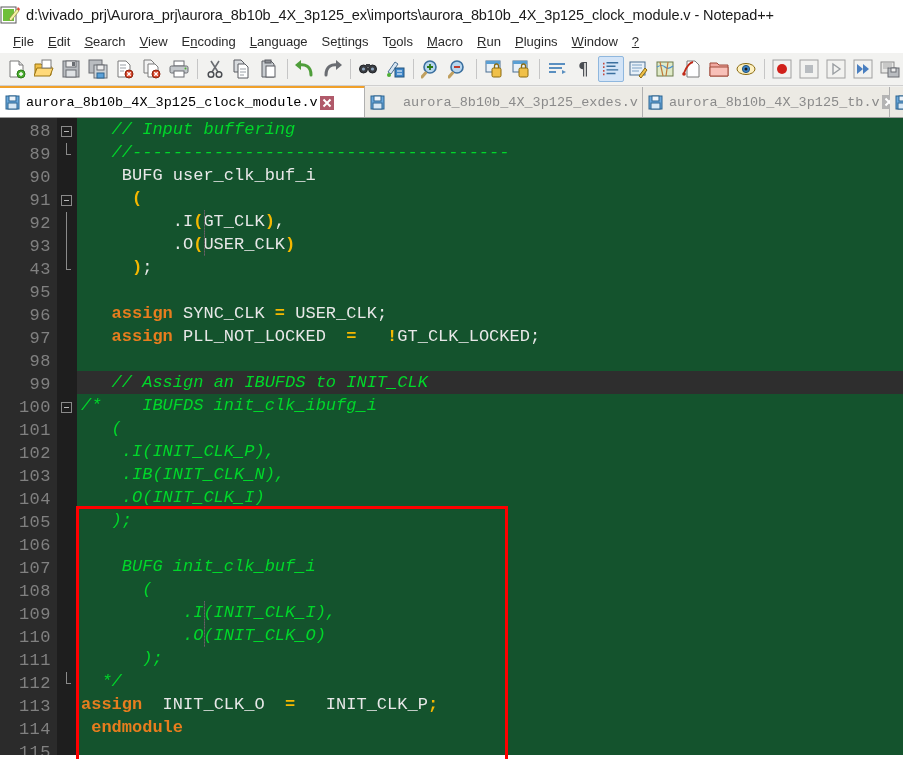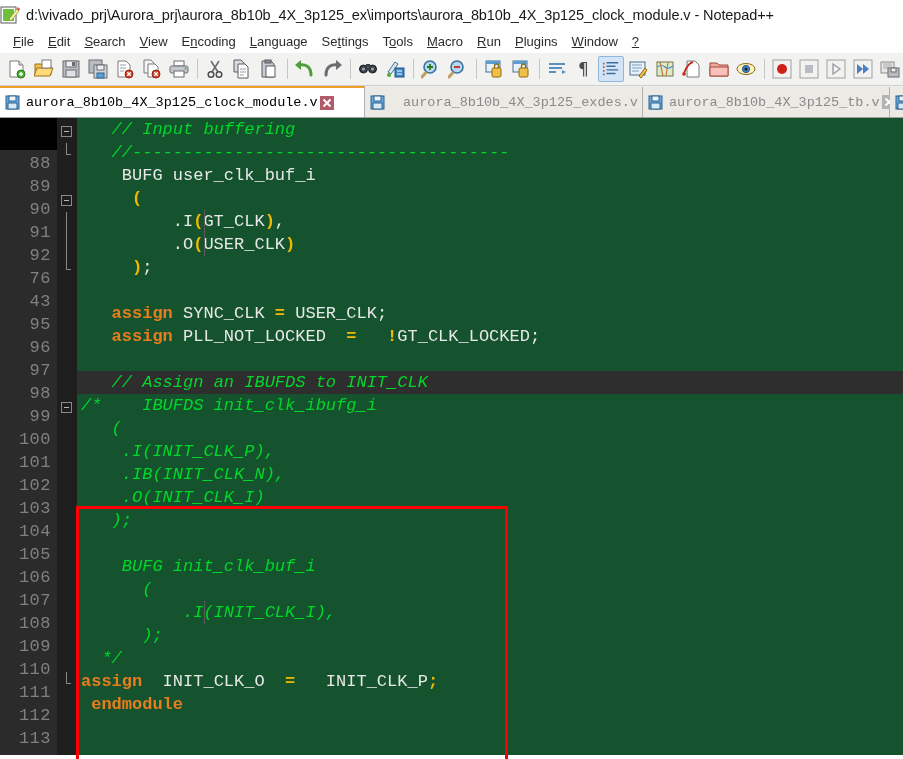--- a/index.html
+++ b/index.html
@@ -145,21 +145,20 @@
     display: flex;
     overflow: hidden;
   }
   .gutter {
     width: 57px;
     background: #2b2b2b;
     flex: 0 0 auto;
     padding-top: 2px;
     box-sizing: border-box;
     text-align: right;
-    margin-top: 32px;
   }
   .gutter-num {
     font-family: "Liberation Mono", "DejaVu Sans Mono", monospace;
     font-size: 17px;
     line-height: 23px;
     color: #808080;
     padding-right: 6px;
     letter-spacing: 0.5px;
   }
   .foldcol {
@@ -634,21 +633,21 @@
 </div>
 
 <div class="editor">
 
   <div class="gutter" id="gutter">
       <div class="gutter-num">88</div>
       <div class="gutter-num">89</div>
       <div class="gutter-num">90</div>
       <div class="gutter-num">91</div>
       <div class="gutter-num">92</div>
-      <div class="gutter-num">76</div>
+      <div class="gutter-num">93</div>
       <div class="gutter-num">43</div>
       <div class="gutter-num">95</div>
       <div class="gutter-num">96</div>
       <div class="gutter-num">97</div>
       <div class="gutter-num">98</div>
       <div class="gutter-num">99</div>
       <div class="gutter-num">100</div>
       <div class="gutter-num">101</div>
       <div class="gutter-num">102</div>
       <div class="gutter-num">103</div>
@@ -727,20 +726,21 @@
       <div class="line"><span class="tk-com">/*    IBUFDS init_clk_ibufg_i</span></div>
       <div class="line"><span class="tk-com">   (</span></div>
       <div class="line"><span class="tk-com">    .I(INIT_CLK_P),</span></div>
       <div class="line"><span class="tk-com">    .IB(INIT_CLK_N),</span></div>
       <div class="line"><span class="tk-com">    .O(INIT_CLK_I)</span></div>
       <div class="line"><span class="tk-com">   );</span></div>
       <div class="line">&nbsp;</div>
       <div class="line"><span class="tk-com">    BUFG init_clk_buf_i</span></div>
       <div class="line"><span class="tk-com">      (</span></div>
       <div class="line"><span class="tk-com">          .I(INIT_CLK_I),</span><span class="iguide" style="left: 127px;"></span></div>
+      <div class="line"><span class="tk-com">          .O(INIT_CLK_O)</span><span class="iguide" style="left: 127px;"></span></div>
       <div class="line"><span class="tk-com">      );</span></div>
       <div class="line"><span class="tk-com">  */</span></div>
       <div class="line"><span class="tk-kw">assign</span><span class="tk-plain">  INIT_CLK_O  </span><span class="tk-op">=</span><span class="tk-plain">   INIT_CLK_P</span><span class="tk-op">;</span></div>
       <div class="line"><span class="tk-plain"> </span><span class="tk-kw">endmodule</span></div>
       <div class="line">&nbsp;</div>
     </div>
 
   <div class="redbox" style="left:76px; top:388px; width:432px; height:327px;"></div>
 
   <div class="statusstrip"></div>

